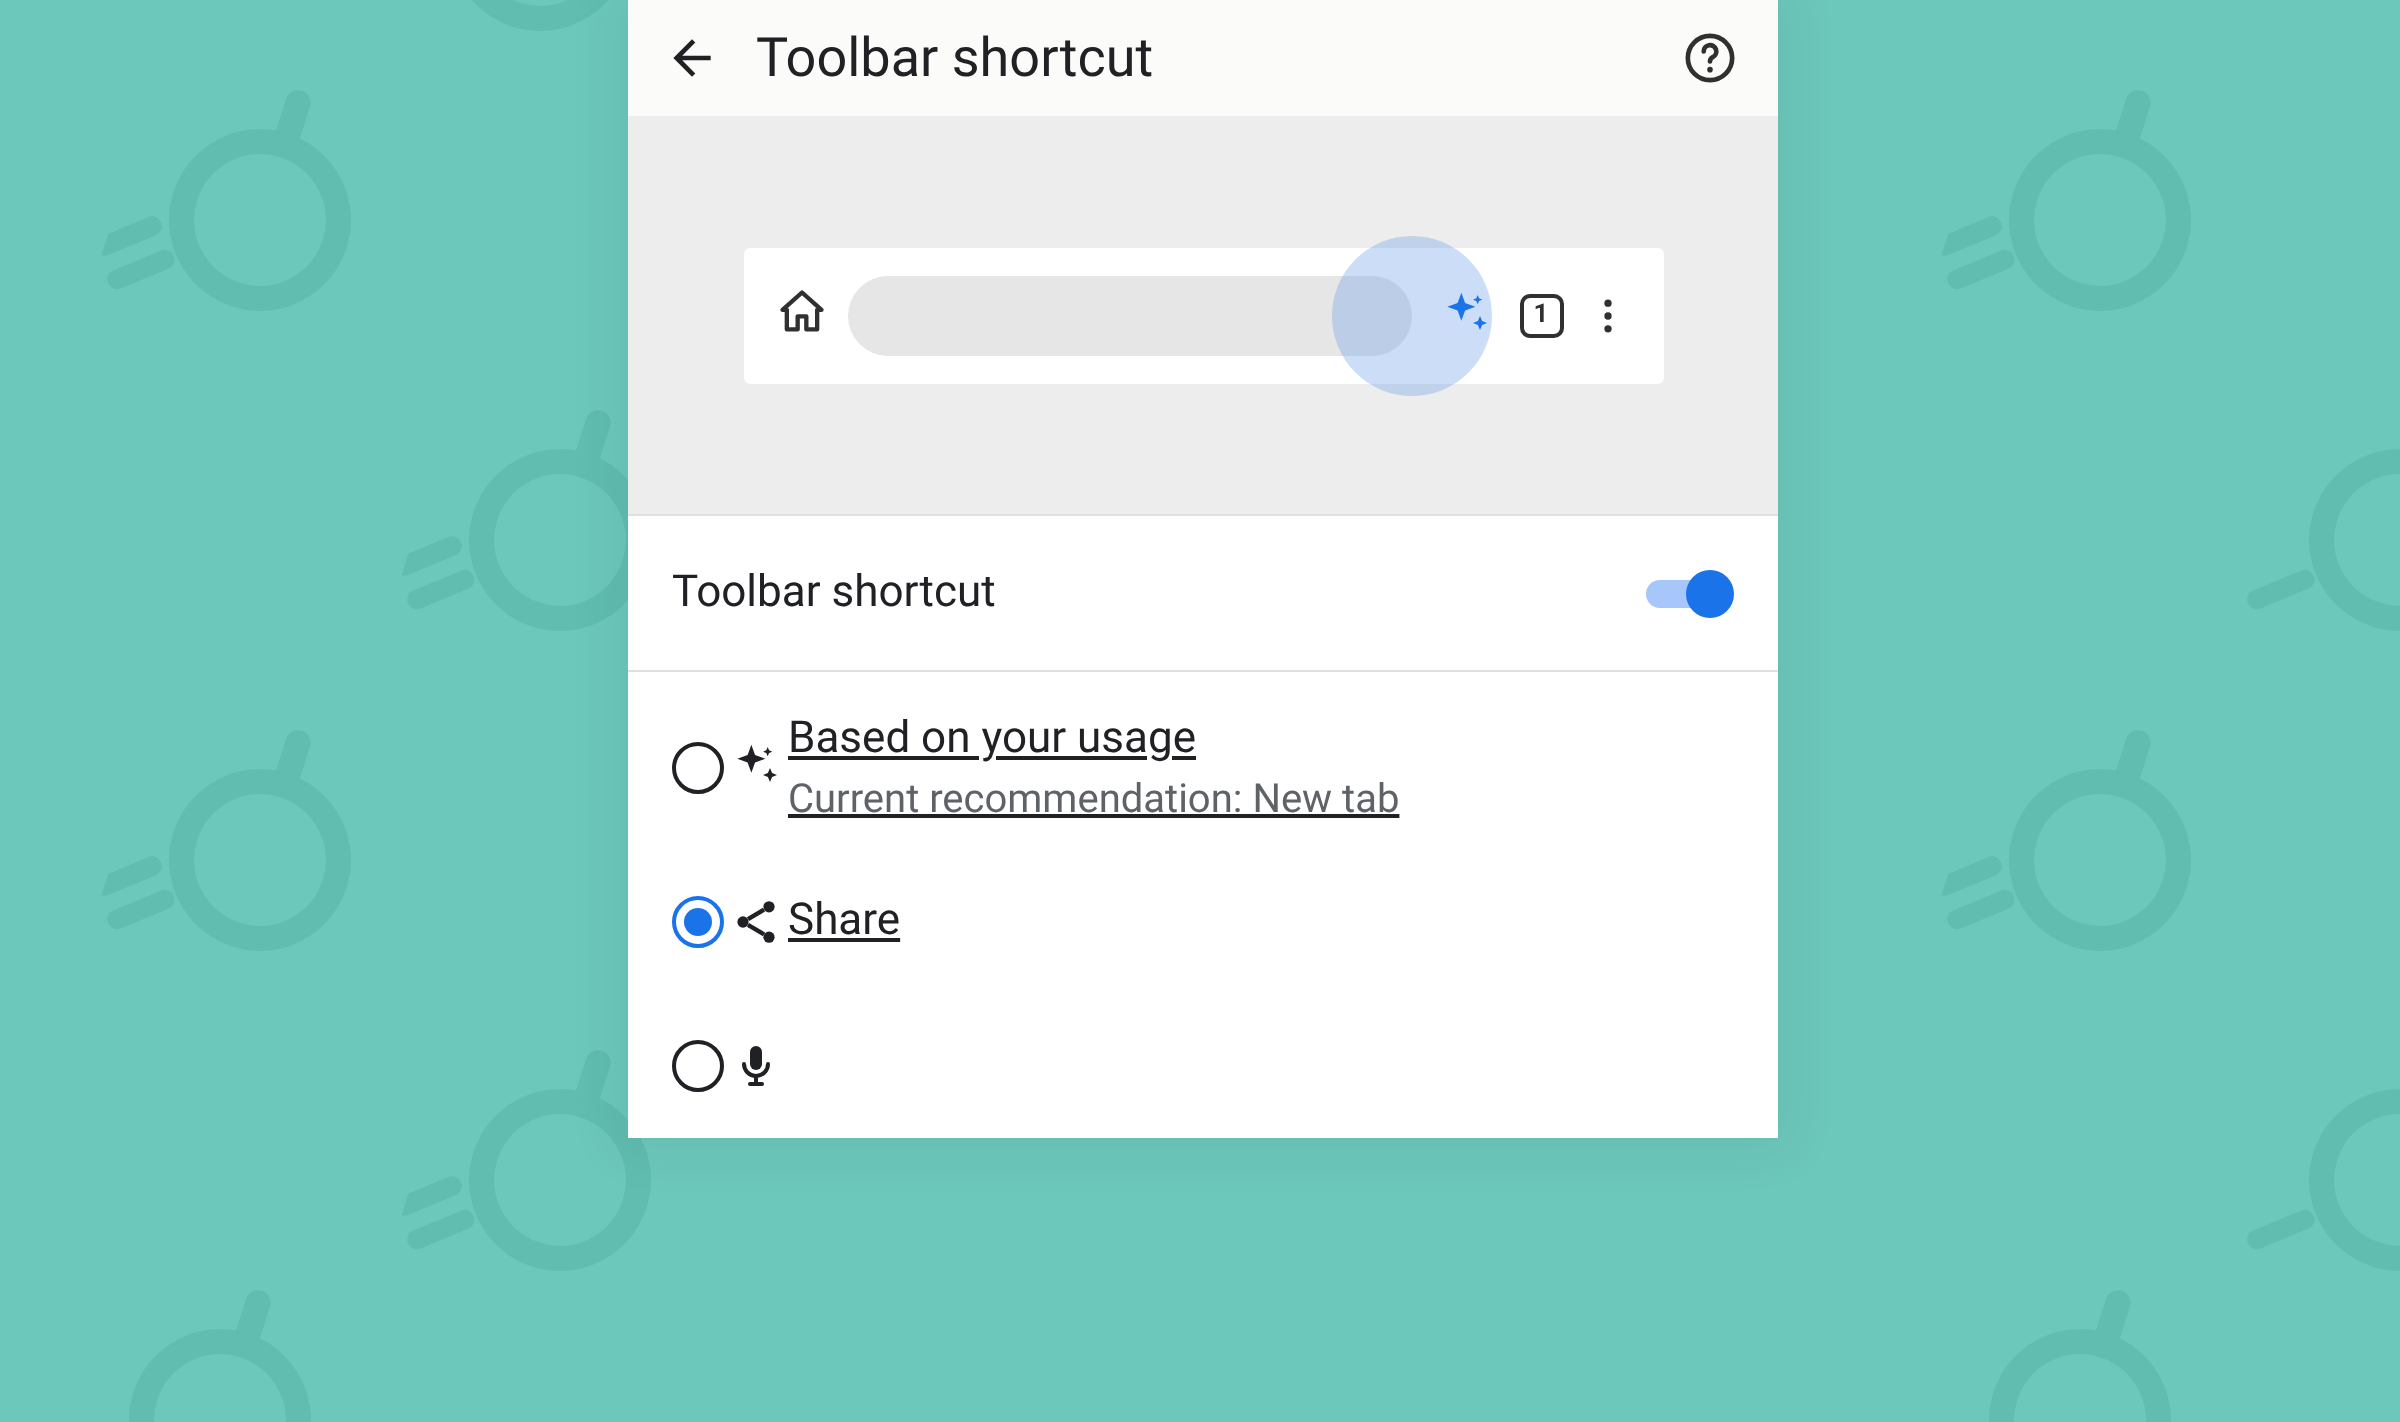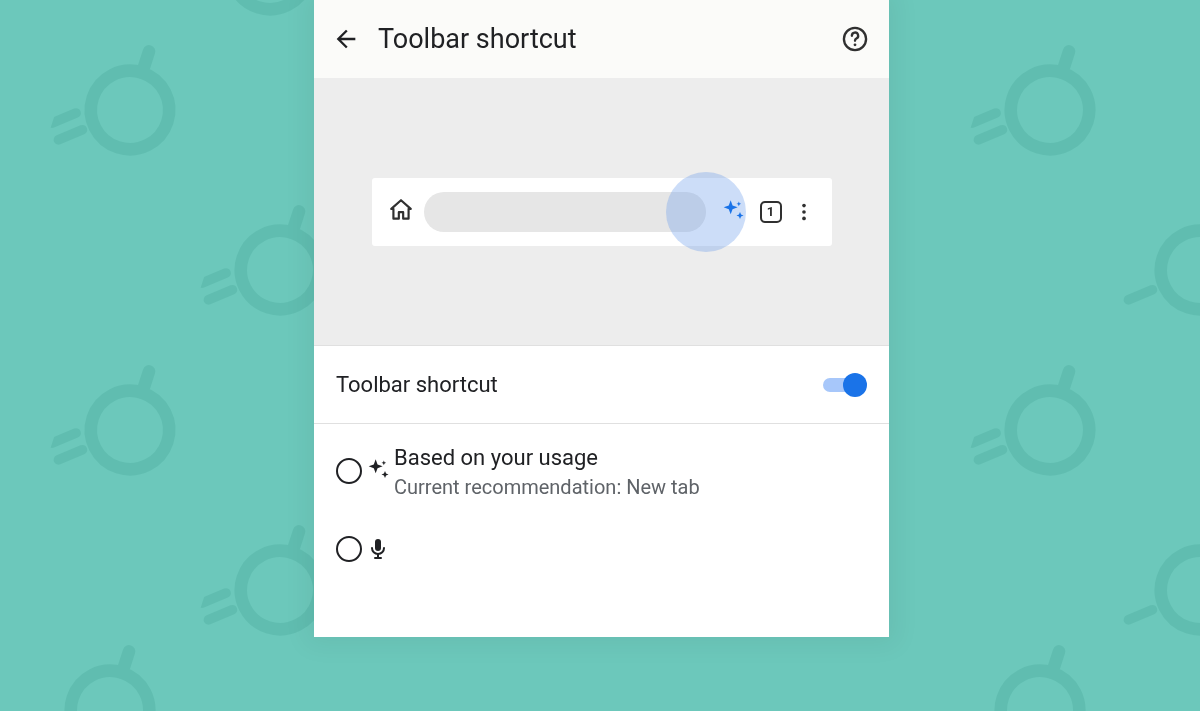--- a/index.html
+++ b/index.html
@@ -31,21 +31,21 @@
     position: absolute;
     opacity: 0.45;
     transform: rotate(18deg);
     stroke: var(--teal-dark);
     fill: none;
   }
   
   .phone {
     position: absolute;
     left: 314px; top: 0;
-    width: 575px; height: 637px;
+    width: 575px; height: 569px;
     background: #fff;
     box-shadow: 0 0 24px 8px rgba(0,0,0,0.05);
     display: flex; flex-direction: column;
   }
   .header {
     height: 78px;
     background: var(--header-bg);
     display: flex; align-items: center;
     padding: 0 20px 0 18px;
     gap: 18px;
@@ -120,20 +120,21 @@
   }
   .options {
     display: flex; flex-direction: column;
     padding-top: 6px;
   }
   .option {
     display: flex; align-items: center;
     padding: 14px 22px;
     min-height: 72px;
     cursor: pointer;
+    text-decoration: underline;
   }
   .radio {
     width: 26px; height: 26px;
     border: 2.5px solid #202124;
     border-radius: 50%;
     flex-shrink: 0;
     display:flex;align-items:center;justify-content:center;
   }
   .radio.selected { border-color: var(--blue); }
   .radio.selected::after {
@@ -275,20 +276,34 @@
               <path d="M18 12l.9 2.1L21 15l-2.1.9L18 18l-.9-2.1L15 15l2.1-.9z"></path>
               <path d="M17 3l.6 1.4L19 5l-1.4.6L17 7l-.6-1.4L15 5l1.4-.6z"></path>
             </svg>
           </span>
           <span class="opt-text">
             <span class="opt-title">Based on your usage</span>
             <span class="opt-sub">Current recommendation:  New tab</span>
           </span>
         </div>
         <div class="option">
+          <span class="radio selected"></span>
+          <span class="opt-icon">
+            <svg width="26" height="26" viewBox="0 0 24 24" fill="#202124">
+              <circle cx="18" cy="5" r="2.6"></circle>
+              <circle cx="6" cy="12" r="2.6"></circle>
+              <circle cx="18" cy="19" r="2.6"></circle>
+              <path d="M8.3 10.7 15.7 6.3M8.3 13.3l7.4 4.4" stroke="#202124" stroke-width="2"></path>
+            </svg>
+          </span>
+          <span class="opt-text">
+            <span class="opt-title">Share</span>
+          </span>
+        </div>
+        <div class="option">
           <span class="radio"></span>
           <span class="opt-icon">
             <svg width="24" height="26" viewBox="0 0 24 24" fill="#202124">
               <rect x="9" y="2" width="6" height="12" rx="3"></rect>
               <path d="M6 11a6 6 0 0 0 12 0" fill="none" stroke="#202124" stroke-width="2" stroke-linecap="round"></path>
               <line x1="12" y1="17" x2="12" y2="21" stroke="#202124" stroke-width="2" stroke-linecap="round"></line>
               <line x1="9" y1="21" x2="15" y2="21" stroke="#202124" stroke-width="2" stroke-linecap="round"></line>
             </svg>
           </span>
         </div>

